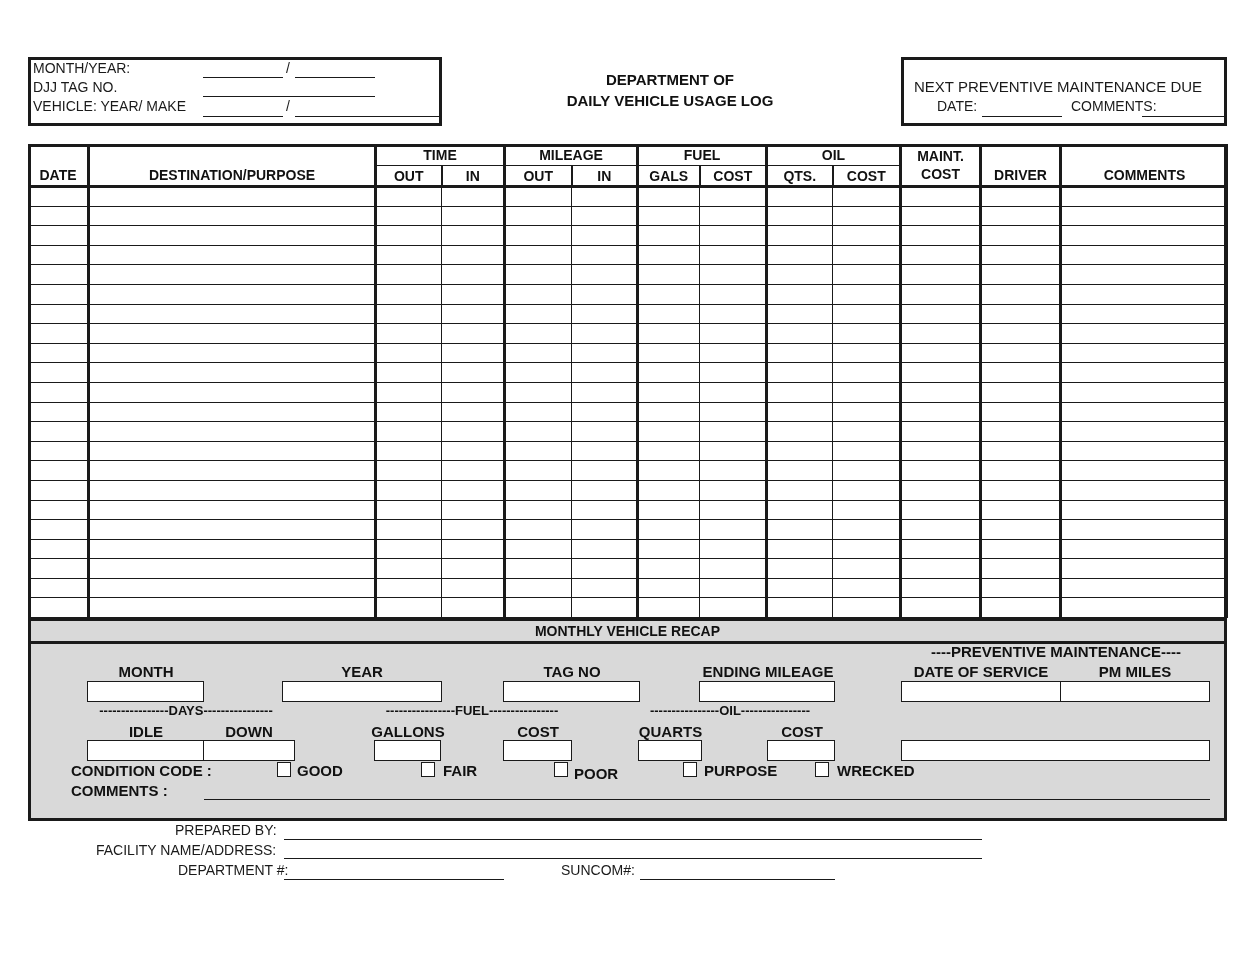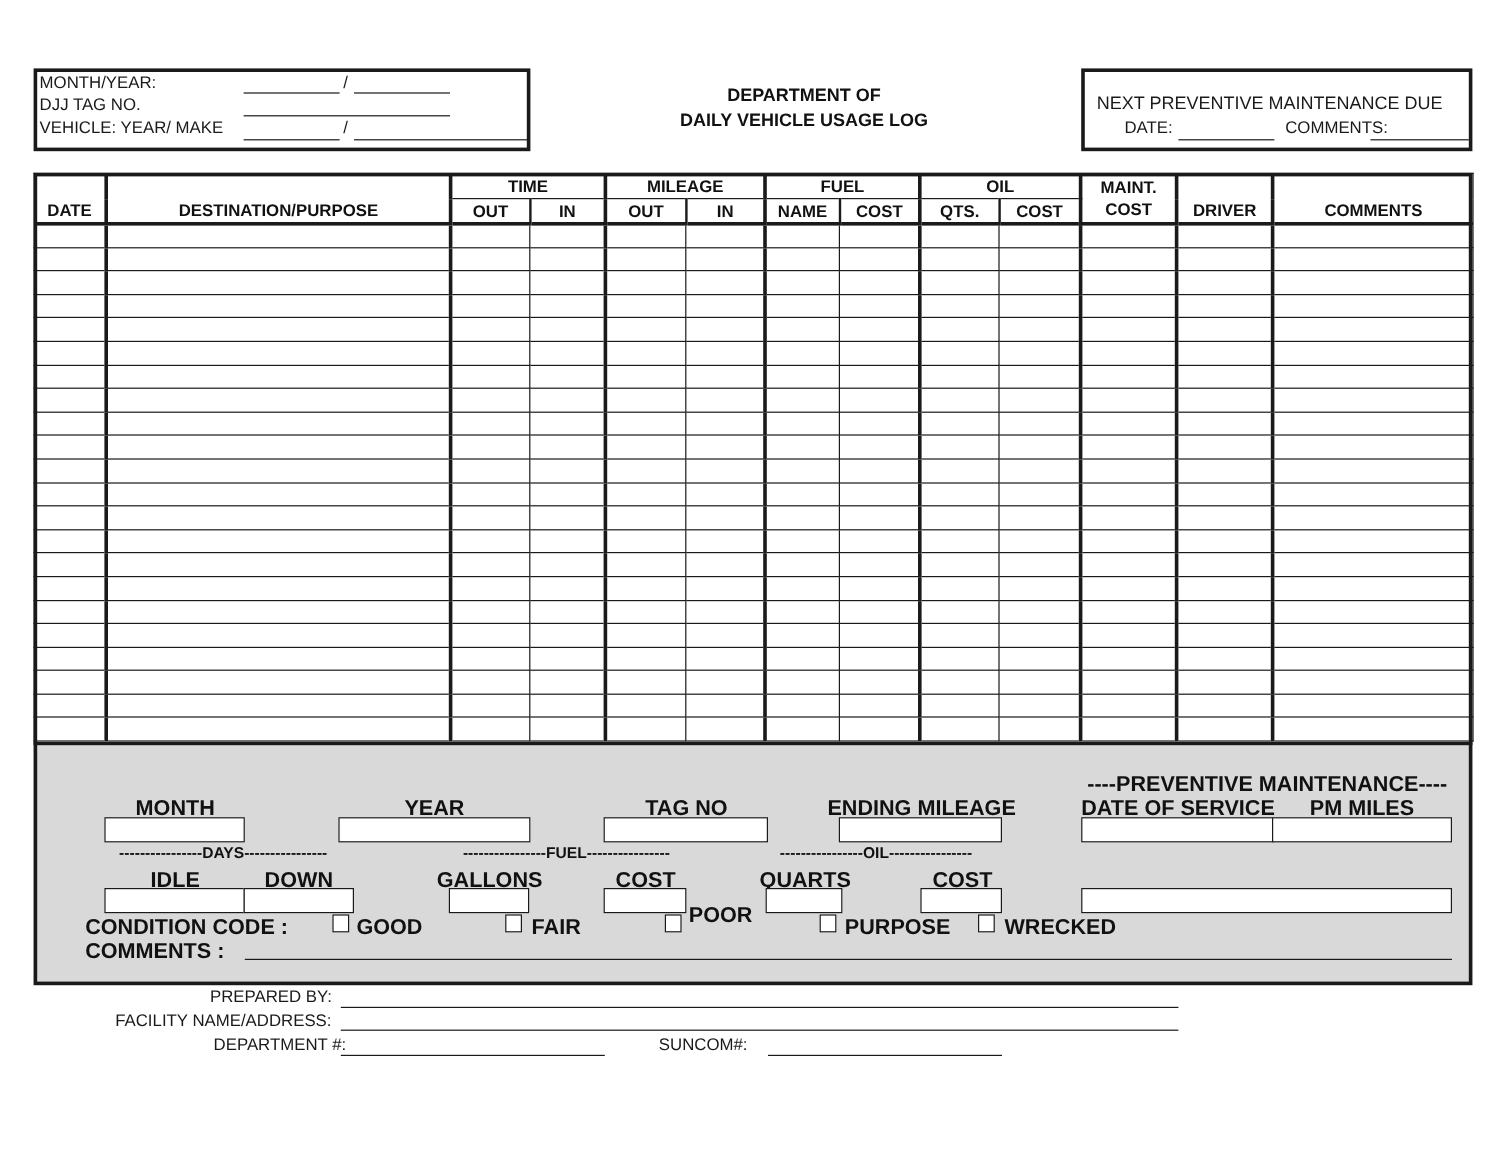--- a/index.html
+++ b/index.html
@@ -28,21 +28,21 @@
   .recap-title { position: absolute; left: 0; top: 0; width: 100%; height: 20px;
                  border-bottom: 3px solid #1a1a1a; text-align: center; font-weight: bold;
                  font-size: 14px; line-height: 20px; }
   .field { position: absolute; background: #fff; border: 1.5px solid #1a1a1a; box-sizing: border-box;
            height: 21px; }
   .field input { width: 100%; height: 100%; border: none; background: transparent; outline: none;
                  box-sizing: border-box; padding: 0 3px; font-size: 12px;
                  font-family: "Liberation Sans", sans-serif; }
   .chk { position: absolute; width: 14px; height: 15px; background: #fff; border: 1.5px solid #1a1a1a;
          box-sizing: border-box; }
-  .rlbl { position: absolute; font-size: 18px; font-weight: bold; white-space: nowrap; text-align: center; }
+  .rlbl { position: absolute; font-size: 15px; font-weight: bold; white-space: nowrap; text-align: center; }
   .line-input { position: absolute; border: none; border-bottom: 1.5px solid #1a1a1a; background: transparent;
                 outline: none; height: 16px; font-size: 12px; padding: 0 2px; box-sizing: border-box;
                 font-family: "Liberation Sans", sans-serif; }
 </style>
 </head>
 <body>
 
 <div class="box" style="left:28px; top:57px; width:414px; height:69px;"></div>
 <span class="lbl" style="left:33px; top:60px;">MONTH/YEAR:</span>
 <input class="line-input" style="left: 203px; top: 62px; width: 80px;">
@@ -91,21 +91,21 @@
     <th colspan="2" class="thick-l">OIL</th>
     <th rowspan="2" class="thick-l" style="border-bottom:3px solid #1a1a1a; line-height:18px;"><span>MAINT.</span><br><span>COST</span></th>
     <th rowspan="2" class="thick-l" style="vertical-align:bottom; padding-bottom:2px; border-bottom:3px solid #1a1a1a;"><span>DRIVER</span></th>
     <th rowspan="2" class="thick-l" style="vertical-align:bottom; padding-bottom:2px; border-bottom:3px solid #1a1a1a;"><span>COMMENTS</span></th>
   </tr>
   <tr class="hdr2">
     <th class="thick-l">OUT</th>
     <th style="border-left:2.5px solid #1a1a1a">IN</th>
     <th class="thick-l">OUT</th>
     <th style="border-left:2.5px solid #1a1a1a">IN</th>
-    <th class="thick-l">NAME</th>
+    <th class="thick-l">GALS</th>
     <th style="border-left:2.5px solid #1a1a1a">COST</th>
     <th class="thick-l">QTS.</th>
     <th style="border-left:2.5px solid #1a1a1a">COST</th>
   </tr>
   </tbody>
     <tbody id="log-body">
       <tr class="data">
         <td><input style=""></td>
         <td class="thick-l"><input style=""></td>
         <td class="thick-l"><input style=""></td>
@@ -432,20 +432,21 @@
         <td class="thick-l"><input style=""></td>
         <td><input style=""></td>
         <td class="thick-l"><input style=""></td>
         <td class="thick-l"><input style=""></td>
         <td class="thick-l"><input style=""></td>
       </tr>
     </tbody>
 </table>
 
 <div class="recap">
+  <div class="recap-title">MONTHLY VEHICLE RECAP</div>
 
   <div class="rlbl" style="left:60px; width:116px; top:42px;">MONTH</div>
   <div class="rlbl" style="left:254px; width:160px; top:42px;">YEAR</div>
   <div class="rlbl" style="left:476px; width:136px; top:42px;">TAG NO</div>
   <div class="rlbl" style="left:660px; width:160px; top:42px;">ENDING MILEAGE</div>
   <div class="rlbl" style="left:873px; width:310px; top:22px;">----PREVENTIVE MAINTENANCE----</div>
   <div class="rlbl" style="left:873px; width:160px; top:42px;">DATE OF SERVICE</div>
   <div class="rlbl" style="left:1033px; width:148px; top:42px;">PM MILES</div>
 
   <div class="field" style="left:59px; top:60px; width:117px;"><input style=""></div>
@@ -473,32 +474,32 @@
   <div class="field" style="left:610px; top:119px; width:64px;"><input style=""></div>
   <div class="field" style="left:739px; top:119px; width:68px;"><input style=""></div>
   <div class="field" style="left:873px; top:119px; width:309px;"><input style=""></div>
 
   <div class="rlbl" style="left:43px; top:141px; text-align:left;">CONDITION CODE :</div>
   <div class="chk" style="left:249px; top:141px;"></div>
   <div class="rlbl" style="left:269px; top:141px; text-align:left;">GOOD</div>
   <div class="chk" style="left:393px; top:141px;"></div>
   <div class="rlbl" style="left:415px; top:141px; text-align:left;">FAIR</div>
   <div class="chk" style="left:526px; top:141px;"></div>
-  <div class="rlbl" style="left:546px; top:131px; text-align:right;">POOR</div>
+  <div class="rlbl" style="left:546px; top:144px; text-align:right;">POOR</div>
   <div class="chk" style="left:655px; top:141px;"></div>
   <div class="rlbl" style="left:676px; top:141px; text-align:left;">PURPOSE</div>
   <div class="chk" style="left:787px; top:141px;"></div>
   <div class="rlbl" style="left:809px; top:141px; text-align:left;">WRECKED</div>
 
   <div class="rlbl" style="left:43px; top:161px; text-align:left;">COMMENTS :</div>
   <input class="line-input" style="left: 176px; top: 163px; width: 1006px; height: 16px;">
 </div>
 
 <div class="outer-frame"></div>
 
 <span class="lbl" style="left:175px; top:822px;">PREPARED BY:</span>
 <input class="line-input" style="left: 284px; top: 824px; width: 698px;">
 <span class="lbl" style="left:96px; top:842px;">FACILITY NAME/ADDRESS:</span>
 <input class="line-input" style="left: 284px; top: 843px; width: 698px;">
 <span class="lbl" style="left:178px; top:862px;">DEPARTMENT #:</span>
 <input class="line-input" style="left: 284px; top: 864px; width: 220px;">
-<span class="lbl" style="left:549px; top:862px;text-align:center;">SUNCOM#:</span>
+<span class="lbl" style="left:561px; top:862px;text-align:center;">SUNCOM#:</span>
 <input class="line-input" style="left: 640px; top: 864px; width: 195px;">
 
 </body></html>

